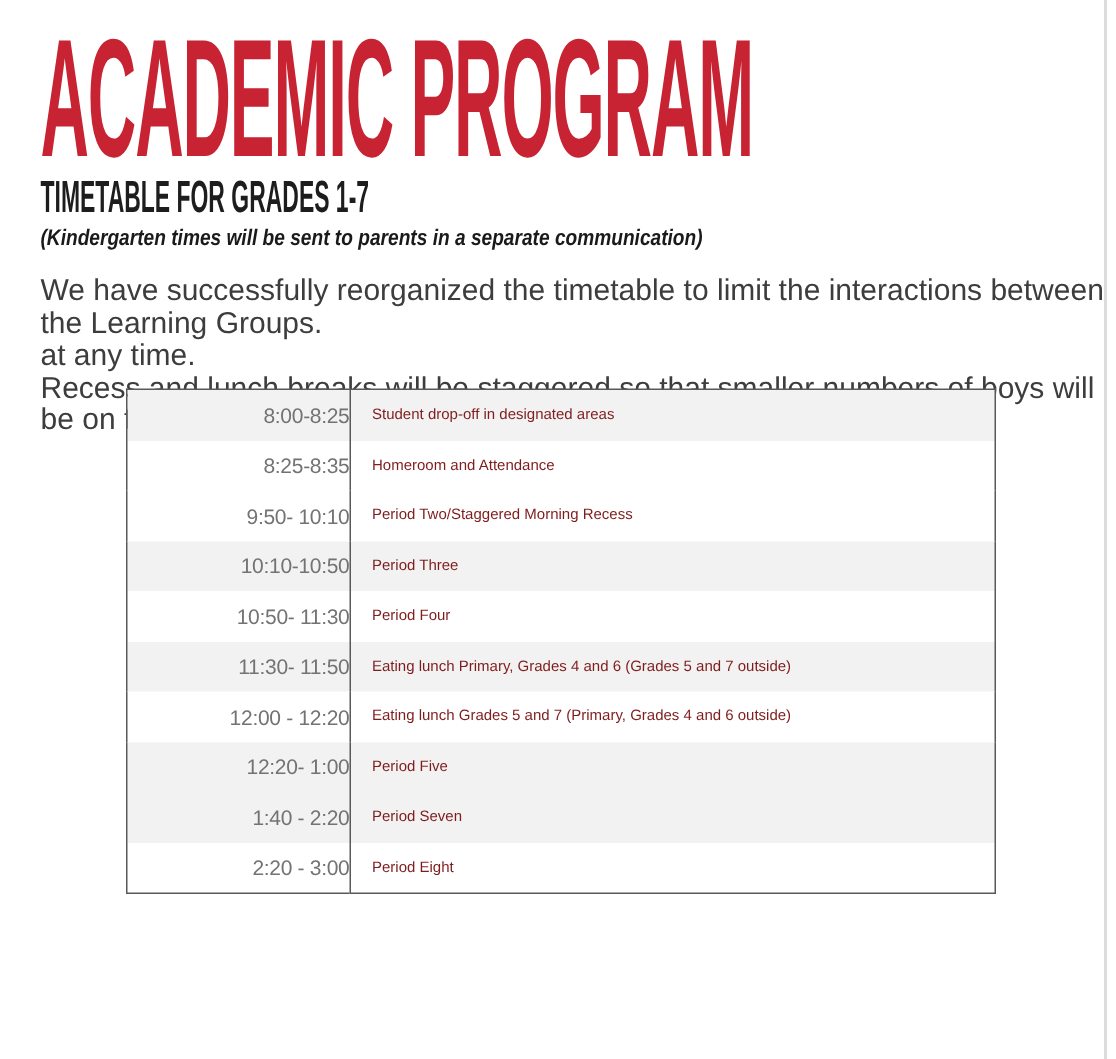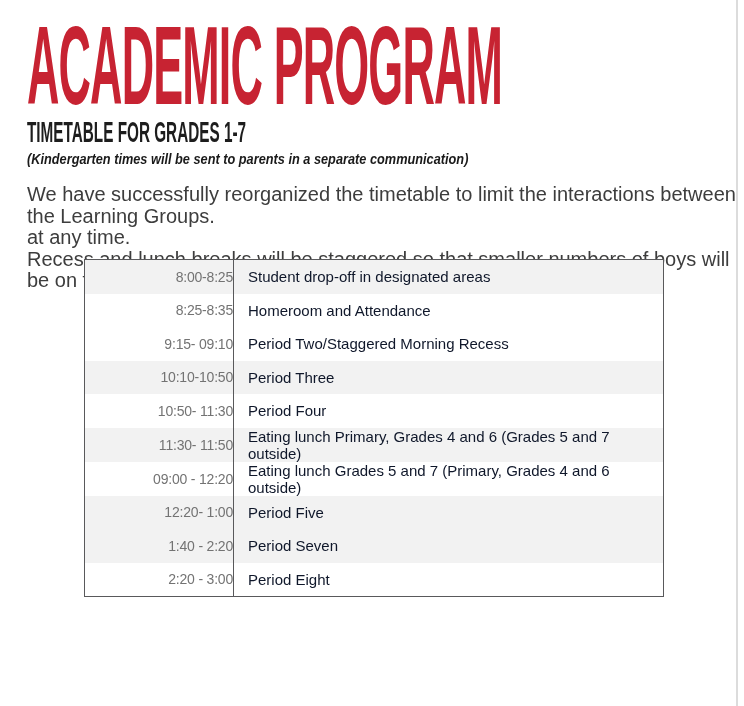--- a/index.html
+++ b/index.html
@@ -92,22 +92,22 @@
     width: 148px;
     text-align: right;
     font-weight: 400;
     font-size: 14px;
     color: #737373;
     border-right: 1.5px solid #59595b;
     letter-spacing: -0.2px;
   }
   .activity-cell {
     padding-left: 14px !important;
-    font-size: 15px;
-    color: #0f172a;
+    font-size: 10px;
+    color: #7f1d1d;
   }
 </style>
 </head>
 <body>
 
 <div class="page-edge-line"></div>
 
 <h1 class="title">ACADEMIC PROGRAM</h1>
 
 <h2 class="subtitle">TIMETABLE FOR GRADES 1-7</h2>
@@ -124,37 +124,37 @@
   <tbody>
       <tr class="shaded">
         <td class="time-cell">8:00-8:25</td>
         <td class="activity-cell">Student drop-off in designated areas</td>
       </tr>
       <tr>
         <td class="time-cell">8:25-8:35</td>
         <td class="activity-cell">Homeroom and Attendance</td>
       </tr>
       <tr>
-        <td class="time-cell">9:15- 09:10</td>
+        <td class="time-cell">9:50- 10:10</td>
         <td class="activity-cell">Period Two/Staggered Morning Recess</td>
       </tr>
       <tr class="shaded">
         <td class="time-cell">10:10-10:50</td>
         <td class="activity-cell">Period Three</td>
       </tr>
       <tr>
         <td class="time-cell">10:50- 11:30</td>
         <td class="activity-cell">Period Four</td>
       </tr>
       <tr class="shaded">
         <td class="time-cell">11:30- 11:50</td>
         <td class="activity-cell">Eating lunch Primary, Grades 4 and 6 (Grades 5 and 7 outside)</td>
       </tr>
       <tr>
-        <td class="time-cell">09:00 - 12:20</td>
+        <td class="time-cell">12:00 - 12:20</td>
         <td class="activity-cell">Eating lunch Grades 5 and 7 (Primary, Grades 4 and 6 outside)</td>
       </tr>
       <tr class="shaded">
         <td class="time-cell">12:20- 1:00</td>
         <td class="activity-cell">Period Five</td>
       </tr>
       <tr class="shaded">
         <td class="time-cell">1:40 - 2:20</td>
         <td class="activity-cell">Period Seven</td>
       </tr>

